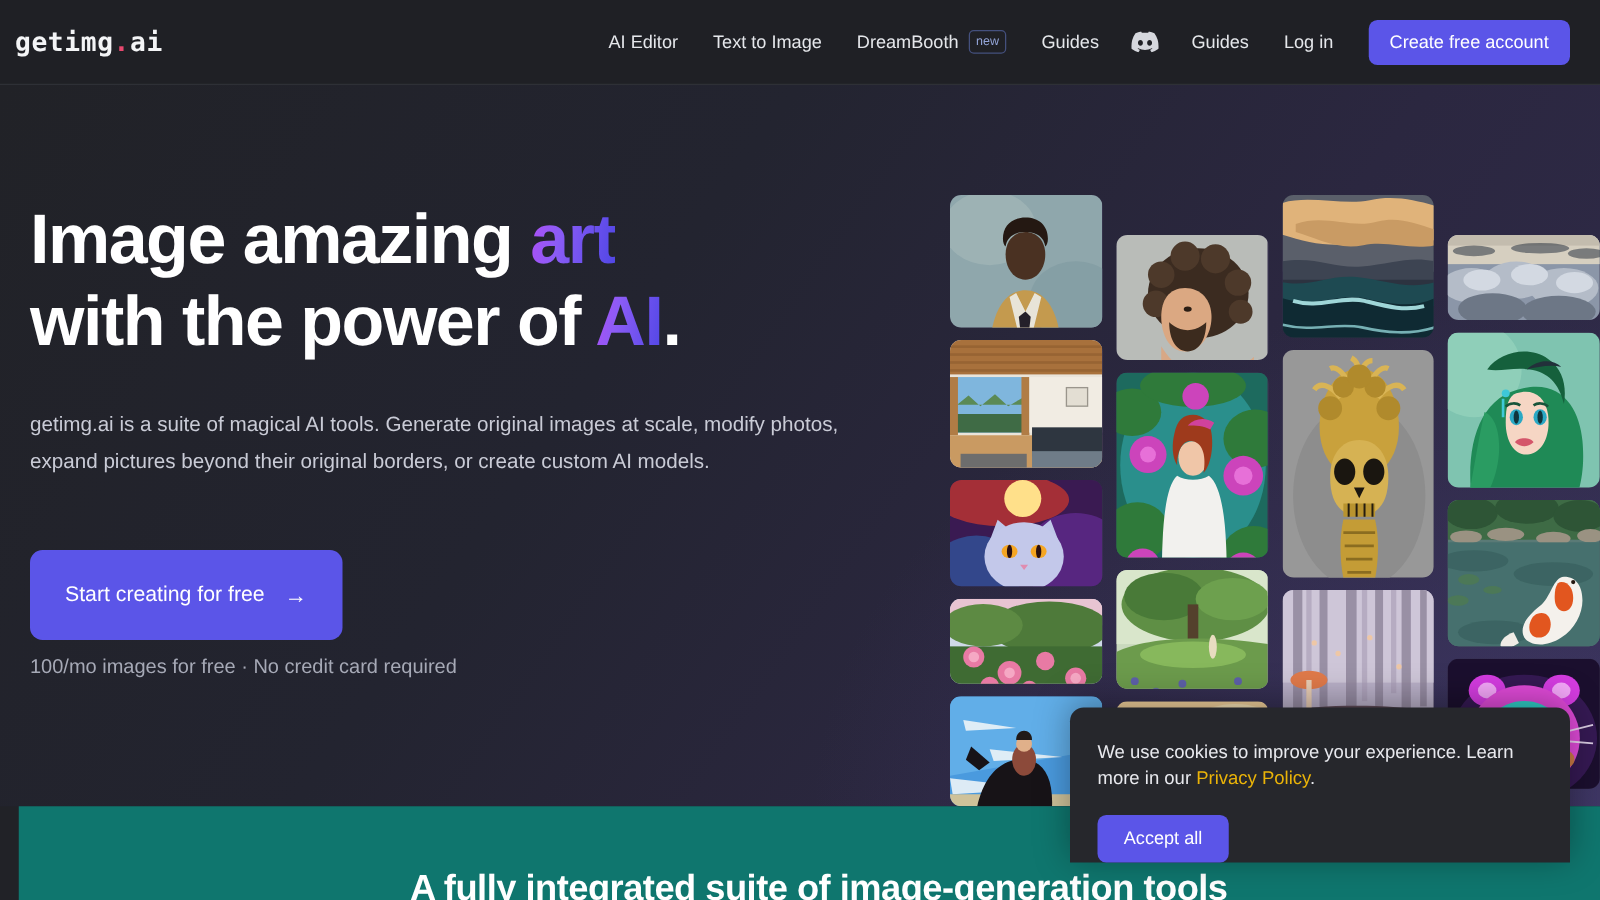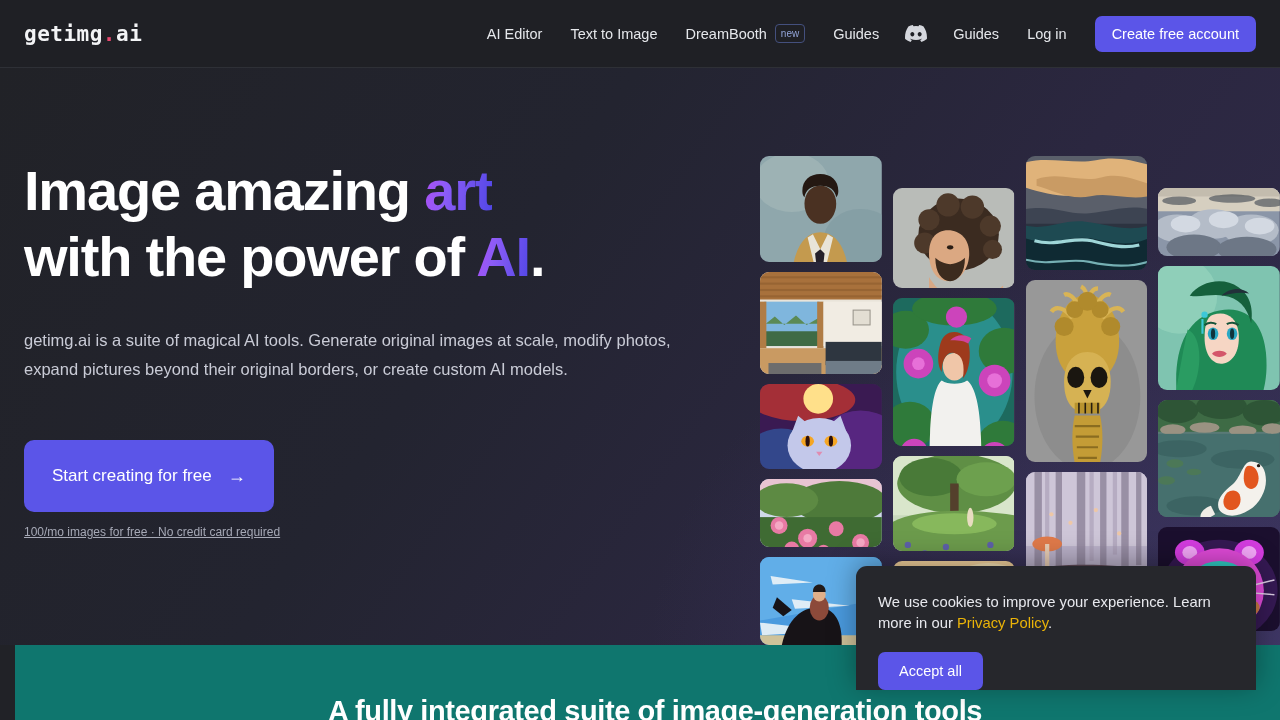--- a/index.html
+++ b/index.html
@@ -15,21 +15,21 @@
   
   .header {
     position: absolute; top: 0; left: 0;
     width: 1280px; height: 68px;
     background: #1f2025;
     border-bottom: 1px solid #2e3036;
     display: flex; align-items: center;
     z-index: 40;
   }
   .logo {
-    position: absolute; left: 24px; top: 50%; transform: translateY(-50%);
+    position: absolute; left: 12px; top: 50%; transform: translateY(-50%);
     font-family: "DejaVu Sans Mono", "Liberation Mono", monospace;
     font-size: 21px; font-weight: 700; letter-spacing: 0.5px;
     color: #f3f4f6; white-space: nowrap;
   }
   .logo .dot { color: #e8486f; }
   .nav {
     position: absolute; right: 24px; top: 50%; transform: translateY(-50%);
     display: flex; align-items: center; gap: 0px;
   }
   .nav-link {
@@ -85,21 +85,21 @@
   .btn-cta {
     display: inline-flex; align-items: center; gap: 16px;
     background: #5b55e8; color: #fff;
     border: none; border-radius: 10px;
     padding: 26px 28px; font-size: 17px;
     font-family: "Liberation Sans", sans-serif;
     cursor: pointer;
   }
   .btn-cta .arrow { font-size: 18px; line-height: 1; }
   .cta-note {
-    margin-top: 13px; font-size: 12px; color: #a6a9b6; text-decoration: underline;
+    margin-top: 13px; font-size: 16px; color: #a6a9b6;
   }
 
   
   .grid {
     position: absolute; top: 0; left: 760px;
     width: 520px; height: 577px;
     display: flex; gap: 11px;
   }
   .gcol { display: flex; flex-direction: column; gap: 10px; flex: 1; }
   .tile {

